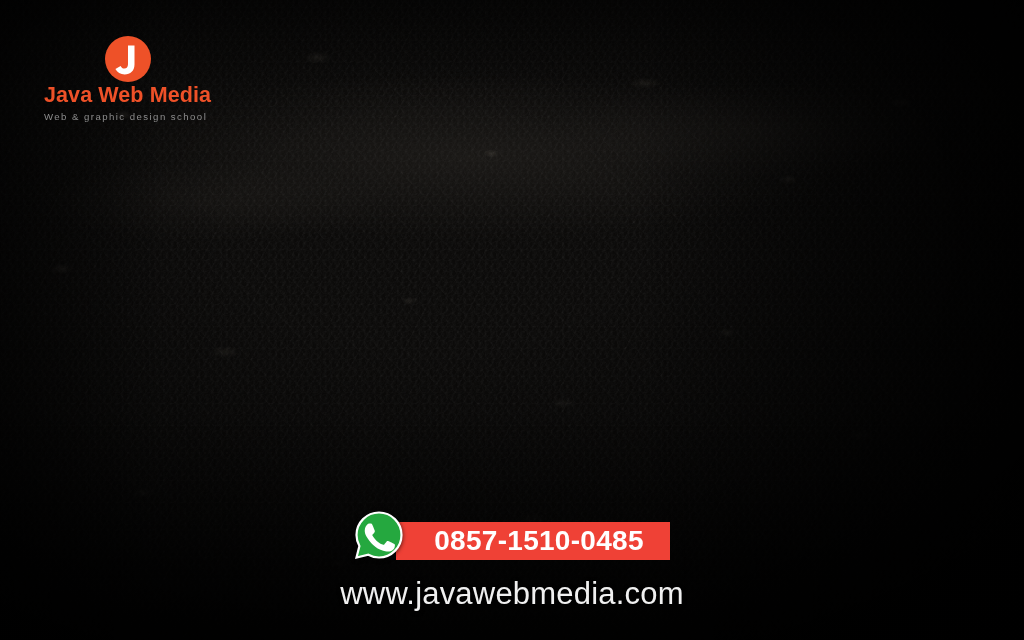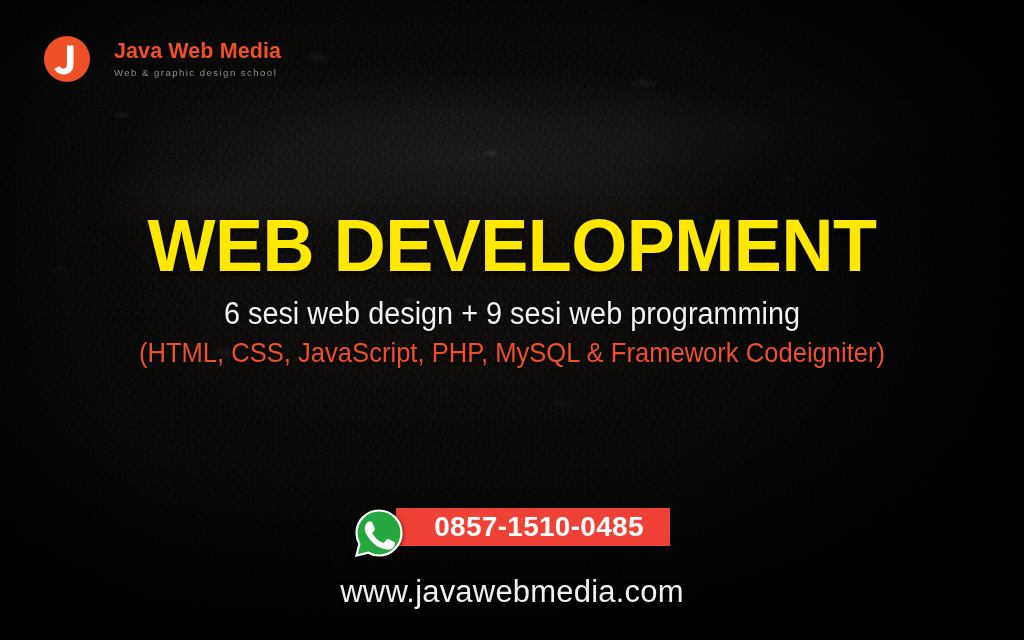--- a/index.html
+++ b/index.html
@@ -101,21 +101,22 @@
       linear-gradient(to bottom, rgba(0,0,0,.5) 0%,  rgba(0,0,0,0) 14%, rgba(0,0,0,0) 64%, rgba(0,0,0,.78) 100%);
   }
 
   
   .logo-block {
     position: absolute;
     left: 44px;
     top: 36px;
     display: flex;
     align-items: center;
-    gap: 24px;
+    gap: 2px;
+    flex-direction: column;
   }
   .logo-mark {
     width: 46px;
     height: 46px;
     border-radius: 50%;
     background: #ee5128;
     display: flex;
     align-items: center;
     justify-content: center;
     flex: 0 0 auto;
@@ -182,21 +183,21 @@
   
   .contact-block {
     position: absolute;
     left: 0;
     right: 0;
     top: 508px;
     text-align: center;
   }
   .phone-row {
     display: inline-flex;
-    align-items: flex-start;
+    align-items: flex-end;
     position: relative;
     height: 52px;
   }
   .wa-icon {
     width: 50px;
     height: 50px;
     position: relative;
     z-index: 2;
     margin-right: -8px;
     filter: drop-shadow(0 1px 2px rgba(0,0,0,.7));
@@ -243,25 +244,20 @@
       <svg viewBox="0 0 46 46" width="46" height="46" aria-hidden="true">
         <path d="M29.5 9.5 L29.5 28.4 C29.5 34.6 25.4 38.4 19.6 38.4 C15.6 38.4 12.2 36.4 10.4 33.1 L15.6 29.9 C16.4 31.5 17.6 32.5 19.4 32.5 C21.6 32.5 23.0 31.1 23.0 28.3 L23.0 9.5 Z" fill="#ffffff"></path>
       </svg>
     </div>
     <div class="logo-words">
       <div class="logo-name">Java Web Media</div>
       <div class="logo-tagline">Web &amp; graphic design school</div>
     </div>
   </div>
 
-  <div class="headline-block">
-    <div class="headline">WEB DEVELOPMENT</div>
-    <div class="subhead">6 sesi web design + 9 sesi web programming</div>
-    <div class="techlist">(HTML, CSS, JavaScript, PHP, MySQL &amp; Framework Codeigniter)</div>
-  </div>
 
   <div class="contact-block">
     <div class="phone-row">
       <span class="wa-icon">
         <svg viewBox="0 0 50 50" aria-hidden="true">
           <path d="M25 2.5 C12.6 2.5 2.5 12.6 2.5 25 c0 4.0 1.05 7.8 2.9 11.05 L2.5 47.5 l11.8 -2.8 C17.4 46.4 21.1 47.5 25 47.5 C37.4 47.5 47.5 37.4 47.5 25 S37.4 2.5 25 2.5 Z" fill="#25a83f" stroke="#ffffff" stroke-width="2.2"></path>
           <path d="M18.4 14.9 c-.55 -1.25 -1.15 -1.28 -1.68 -1.3 l-1.42 -.02 c-.5 0 -1.3 .18 -1.98 .93 c-.68 .75 -2.6 2.54 -2.6 6.2 c0 3.66 2.66 7.2 3.03 7.7 c.37 .5 5.14 8.24 12.7 11.22 c6.28 2.48 7.56 1.99 8.92 1.86 c1.36 -.12 4.4 -1.8 5.02 -3.54 c.62 -1.74 .62 -3.23 .43 -3.54 c-.19 -.31 -.68 -.5 -1.43 -.87 c-.74 -.37 -4.4 -2.17 -5.08 -2.42 c-.68 -.25 -1.18 -.37 -1.67 .37 c-.5 .75 -1.92 2.42 -2.35 2.92 c-.43 .5 -.87 .56 -1.61 .19 c-.74 -.37 -3.14 -1.16 -5.98 -3.69 c-2.21 -1.97 -3.7 -4.4 -4.14 -5.15 c-.43 -.75 -.05 -1.15 .33 -1.52 c.33 -.33 .74 -.87 1.11 -1.3 c.37 -.44 .5 -.75 .74 -1.25 c.25 -.5 .12 -.93 -.06 -1.3 c-.19 -.37 -1.63 -4.05 -2.29 -5.52 Z" fill="#ffffff"></path>
         </svg>
       </span>
       <span class="phone-bar">0857-1510-0485</span>

